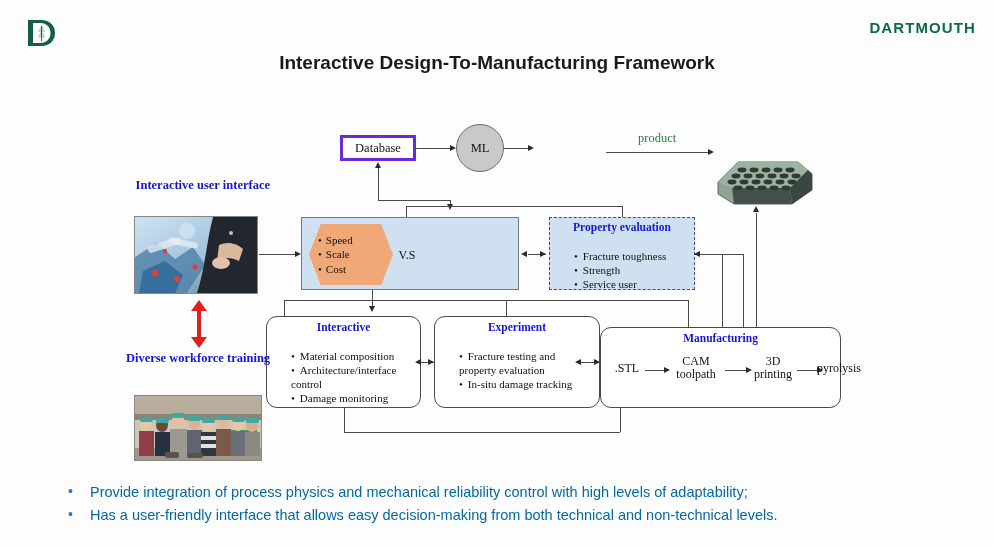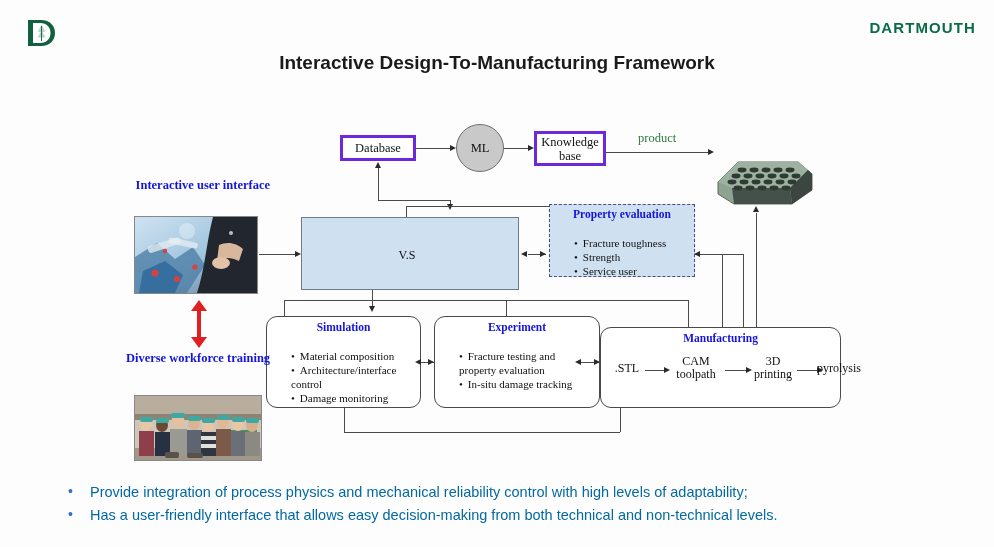--- a/index.html
+++ b/index.html
@@ -59,21 +59,21 @@
   .hex ul{margin:0;padding:0;}
   #hex-left{left:7px;top:6px;width:84px;height:61px;background:#f0a878;}
   #hex-right{left:119px;top:6px;width:93px;height:61px;background:#a9c78a;}
   #vs-label{
     position:absolute;left:91px;top:30px;width:28px;text-align:center;
     font-family:"Liberation Serif", serif;font-size:12px;color:#111;
   }
 
   
   #prop-box{
-    position:absolute;left:549px;top:204px;width:146px;height:73px;
+    position:absolute;left:549px;top:217px;width:146px;height:73px;
     background:#cfe0f0;border:1.5px dashed #4a4a8a;box-sizing:border-box;
     padding:3px 4px 0 4px;
   }
   .b-title{
     text-align:center;color:#1414dd;font-weight:bold;
     font-family:"Liberation Serif", serif;font-size:11.5px;margin-bottom:1px;
   }
   .b-list{margin:16px;padding:0 0 0 4px;}
   .b-list li{
     list-style:none;font-family:"Liberation Serif", serif;font-size:11px;
@@ -148,21 +148,20 @@
   <div class="box plainbox" style="left:340px;top:135px;width:76px;height:26px;">Database</div>
 
   <div class="ln lnh" style="left:416px;top:148px;width:34px;"></div>
   <div class="arw arw-r" style="left:450px;top:144.5px;"></div>
 
   <div class="box circle" style="left:456px;top:124px;width:48px;height:48px;">ML</div>
 
   <div class="ln lnh" style="left:504px;top:148px;width:24px;"></div>
   <div class="arw arw-r" style="left:528px;top:144.5px;"></div>
 
-  <div class="box plainbox" style="left:534px;top:131px;width:72px;height:35px;">Knowledge base</div>
 
   <div class="ln lnh" style="left:606px;top:152px;width:104px;"></div>
   <div class="arw arw-r" style="left:708px;top:148.5px;"></div>
   <div class="lbl-green" style="left:638px;top:131px;">product</div>
 
   <div style="position:absolute;left:712px;top:148px;width:106px;height:62px;">
     <svg width="106" height="62" viewBox="0 0 106 62">
       <g>
         <polygon points="6,34 26,14 86,14 100,26 100,42 80,56 22,56 6,46" fill="#8fa393" stroke="#5c6b5e" stroke-width="1"></polygon>
         <polygon points="6,34 26,14 86,14 96,22 78,40 20,40" fill="#9eb2a2"></polygon>
@@ -200,20 +199,27 @@
   <div class="arw arw-u" style="left:374.5px;top:162px;"></div>
   <div class="ln lnh" style="left:378px;top:200px;width:72px;"></div>
   <div class="ln lnv" style="left:450px;top:200px;height:6px;"></div>
   <div class="arw arw-d" style="left:446.5px;top:204px;"></div>
 
   <div class="ln lnh" style="left:406px;top:206px;width:217px;"></div>
   <div class="ln lnv" style="left:406px;top:206px;height:11px;"></div>
   <div class="ln lnv" style="left:622px;top:206px;height:11px;"></div>
 
   <div id="cmp-panel">
+    <div class="hex" id="hex-left">
+      <ul>
+        <li>Speed</li>
+        <li>Scale</li>
+        <li>Cost</li>
+      </ul>
+    </div>
     <div id="vs-label">V.S</div>
   </div>
 
   <div class="ln lnh" style="left:259px;top:254px;width:36px;"></div>
   <div class="arw arw-r" style="left:295px;top:250.5px;"></div>
 
   <div class="ln lnh" style="left:528px;top:254px;width:18px;"></div>
   <div class="arw arw-l" style="left:521px;top:250.5px;"></div>
   <div class="arw arw-r" style="left:540px;top:250.5px;"></div>
 
@@ -238,21 +244,21 @@
 
   <div class="ln lnv" style="left:372px;top:290px;height:18px;"></div>
   <div class="arw arw-d" style="left:368.5px;top:306px;"></div>
 
   <div class="ln lnh" style="left:284px;top:300px;width:404px;"></div>
   <div class="ln lnv" style="left:284px;top:300px;height:16px;"></div>
   <div class="ln lnv" style="left:506px;top:300px;height:16px;"></div>
   <div class="ln lnv" style="left:688px;top:300px;height:27px;"></div>
 
   <div class="rbox" id="sim-box">
-    <div class="b-title">Simulation</div>
+    <div class="b-title">Interactive</div>
     <ul class="b-list">
       <li>Material composition</li>
       <li>Architecture/interface control</li>
       <li>Damage monitoring</li>
     </ul>
   </div>
 
   <div class="ln lnh" style="left:421px;top:362px;width:13px;"></div>
   <div class="arw arw-l" style="left:415px;top:358.5px;"></div>
   <div class="arw arw-r" style="left:428px;top:358.5px;"></div>

